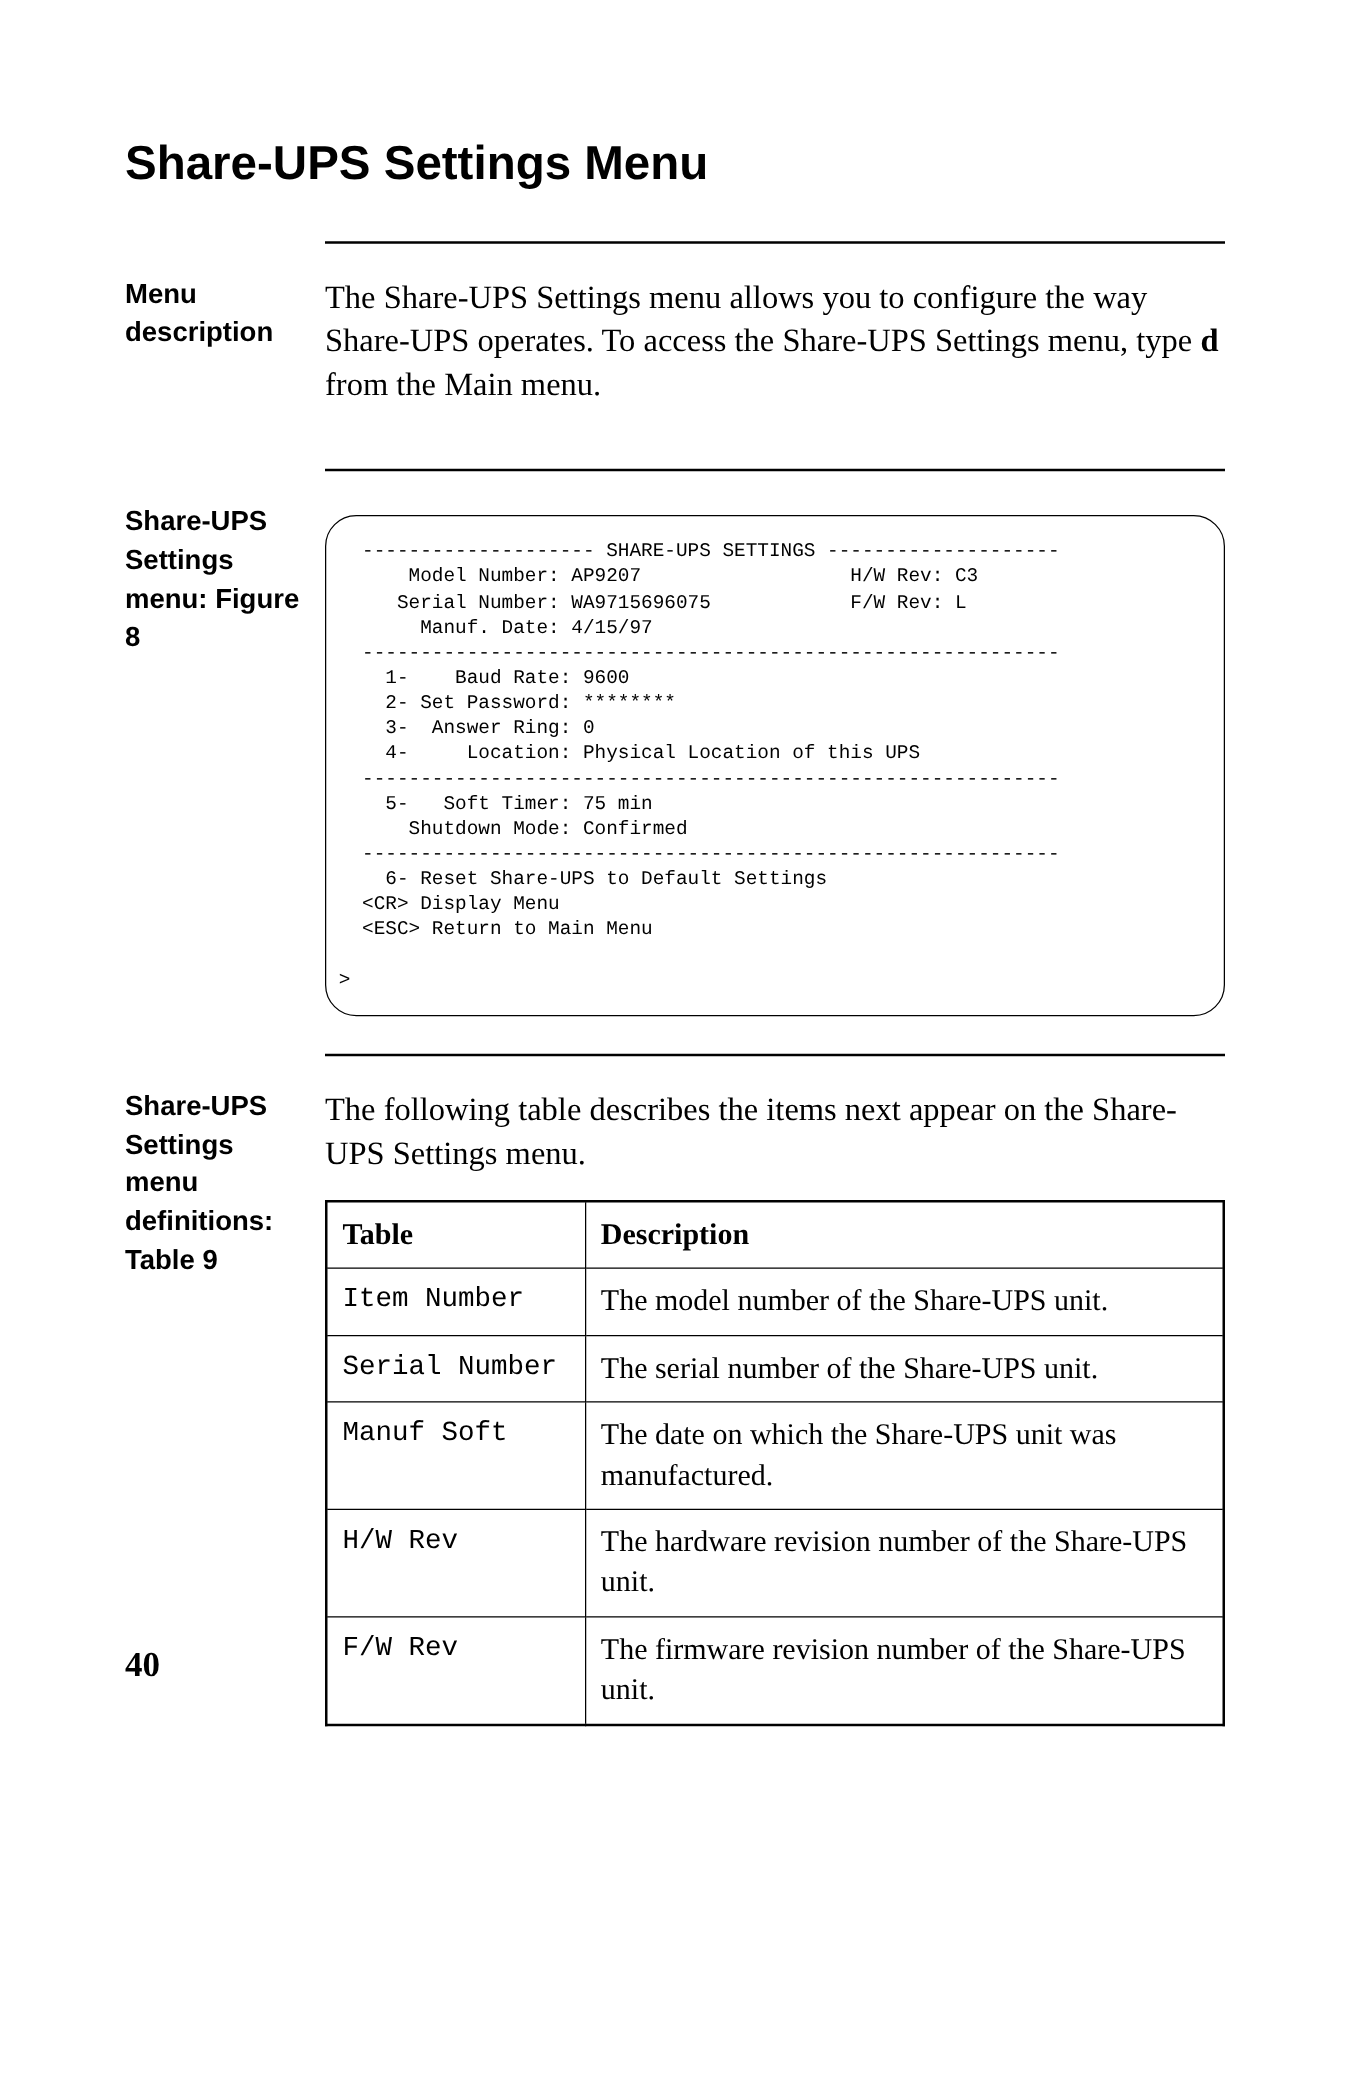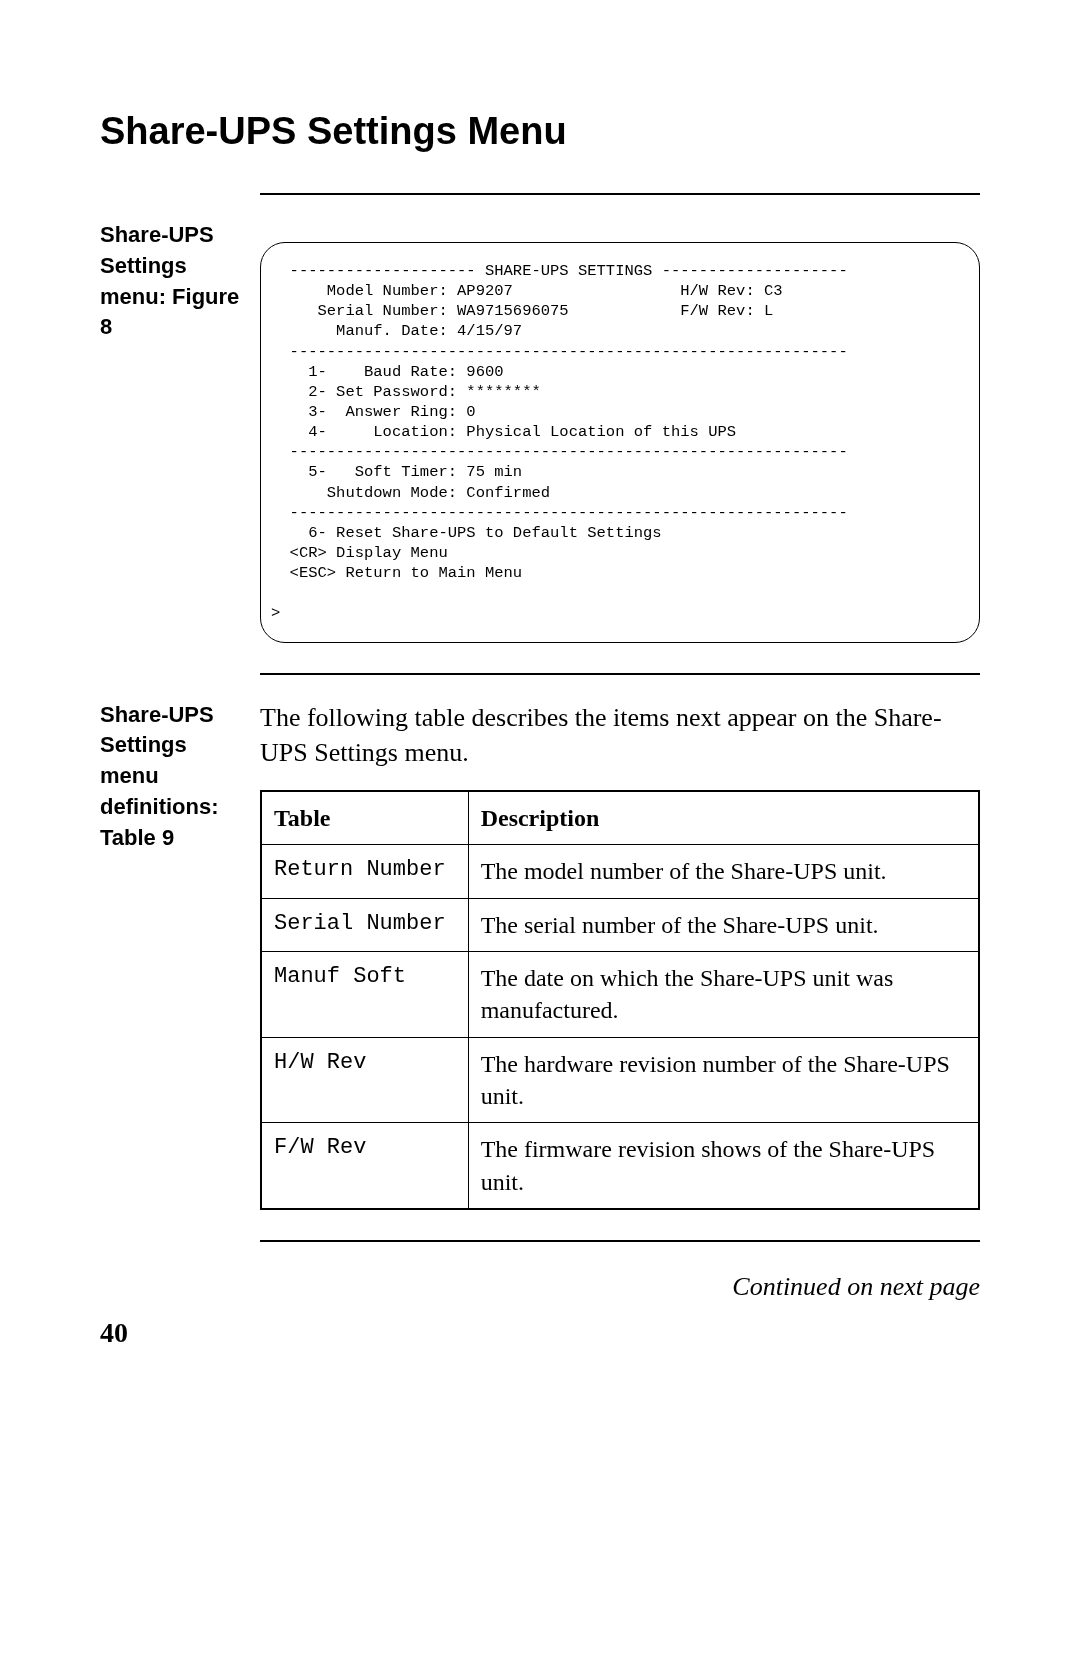--- a/index.html
+++ b/index.html
@@ -48,21 +48,21 @@
     line-height: 1.35;
   }
   .section-body p {
     margin: 0 0 20px 0;
   }
   .bold-inline { font-weight: 700; }
   .figure-box {
     border: 1.5px solid #000;
     border-radius: 25px;
     padding: 18px 10px 18px 10px;
-    margin-top: 22px;
+    margin-top: 10px;
     width: 100%;
     box-sizing: border-box;
   }
   .figure-box pre {
     margin: 0;
     font-family: "Courier New", Courier, monospace;
     font-size: 15.5px;
     line-height: 1.3;
     white-space: pre;
   }
@@ -110,20 +110,28 @@
     margin-bottom: 30px;
   }
 </style>
 </head>
 <body>
 
 <div class="page">
 
   <h1 class="page-title">Share-UPS Settings Menu</h1>
 
+  <div class="section">
+    <div class="section-label">Menu description</div>
+    <div class="section-body">
+      <p>
+        <span>The Share-UPS Settings menu allows you to configure the way Share-UPS operates. To access the Share-UPS Settings menu, type </span><span class="bold-inline">d</span><span> from the Main menu.</span>
+      </p>
+    </div>
+  </div>
 
   <div class="section">
     <div class="section-label">Share-UPS Settings menu: Figure 8</div>
     <div class="section-body">
       <div class="figure-box">
         <pre>  -------------------- SHARE-UPS SETTINGS --------------------
       Model Number: AP9207                  H/W Rev: C3
      Serial Number: WA9715696075            F/W Rev: L
        Manuf. Date: 4/15/97
   ------------------------------------------------------------
@@ -150,38 +158,38 @@
       <p>The following table describes the items next appear on the Share-UPS Settings menu.</p>
       <table class="defs">
         <thead>
           <tr>
             <th>Table</th>
             <th>Description</th>
           </tr>
         </thead>
         <tbody>
           <tr>
-            <td class="item-cell">Return Number</td>
+            <td class="item-cell">Item Number</td>
             <td>The model number of the Share-UPS unit.</td>
           </tr>
           <tr>
             <td class="item-cell">Serial Number</td>
             <td>The serial number of the Share-UPS unit.</td>
           </tr>
           <tr>
             <td class="item-cell">Manuf Soft</td>
             <td>The date on which the Share-UPS unit was manufactured.</td>
           </tr>
           <tr>
             <td class="item-cell">H/W Rev</td>
             <td>The hardware revision number of the Share-UPS unit.</td>
           </tr>
           <tr>
             <td class="item-cell">F/W Rev</td>
-            <td>The firmware revision shows of the Share-UPS unit.</td>
+            <td>The firmware revision number of the Share-UPS unit.</td>
           </tr>
         </tbody>
       </table>
     </div>
   </div>
 
   <div class="sec-rule-bottom"></div>
 
   <div class="continued">Continued on next page</div>
 

